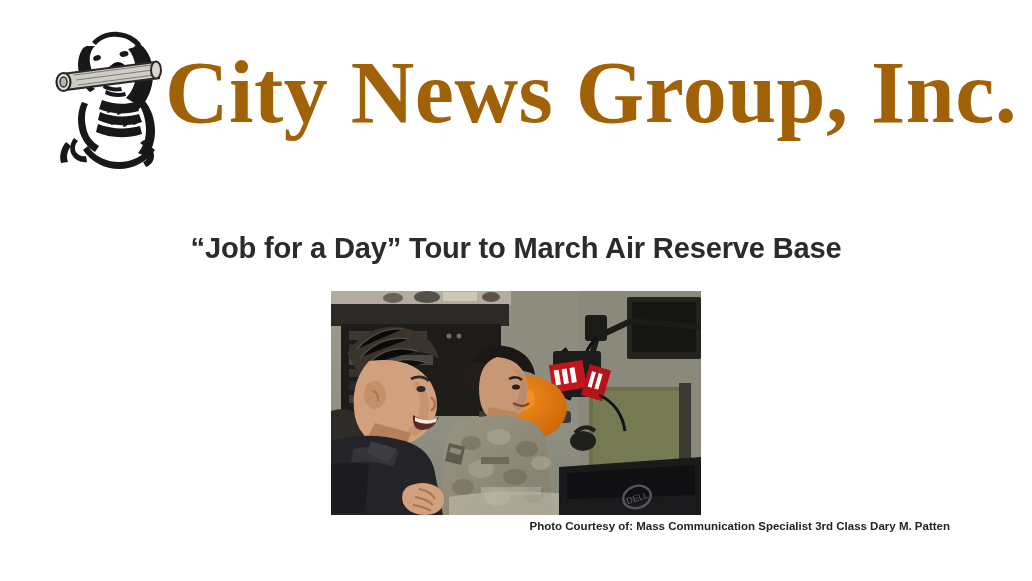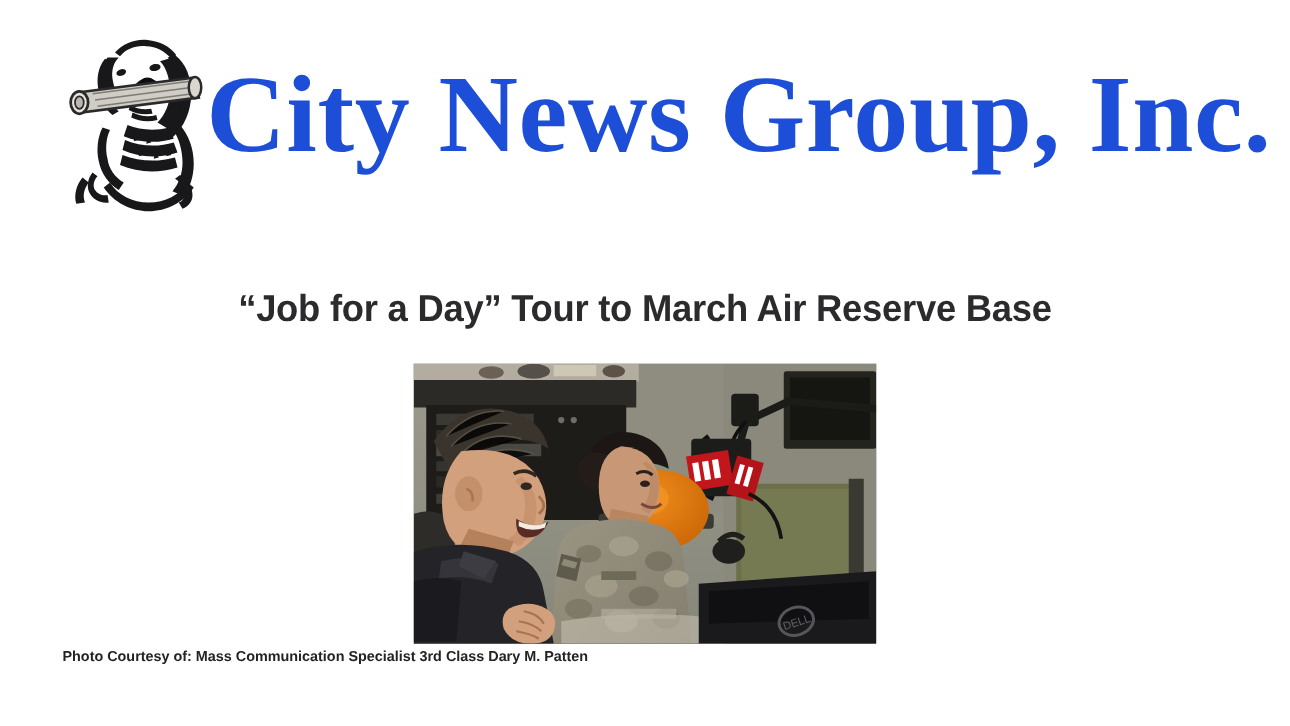--- a/index.html
+++ b/index.html
@@ -47,21 +47,21 @@
     left: 165px;
     top: 38px;
     width: 830px;
     height: 110px;
     font-family: "Liberation Serif", "DejaVu Serif", serif;
     font-weight: 700;
     font-size: 88px;
     line-height: 110px;
     letter-spacing: 0.5px;
     white-space: nowrap;
-    color: #1d4ed8;
+    color: #a16207;
   }
 
   
   .headline {
     position: absolute;
     left: 0;
     top: 208px;
     width: 1032px;
     text-align: center;
     font-family: "Liberation Sans Narrow", "Liberation Sans", sans-serif;
@@ -85,20 +85,21 @@
     background: #4a4a42;
   }
   .photo svg { display: block; width: 370px; height: 224px; }
 
   
   .caption {
     position: absolute;
     left: 50px;
     top: 518px;
     width: 900px;
+    text-align: right;
   }
   .caption-credit {
     font-family: "Liberation Sans", sans-serif;
     font-weight: 700;
     font-size: 11.5px;
     line-height: 16px;
     color: #232326;
     white-space: nowrap;
   }
   .caption-body {

